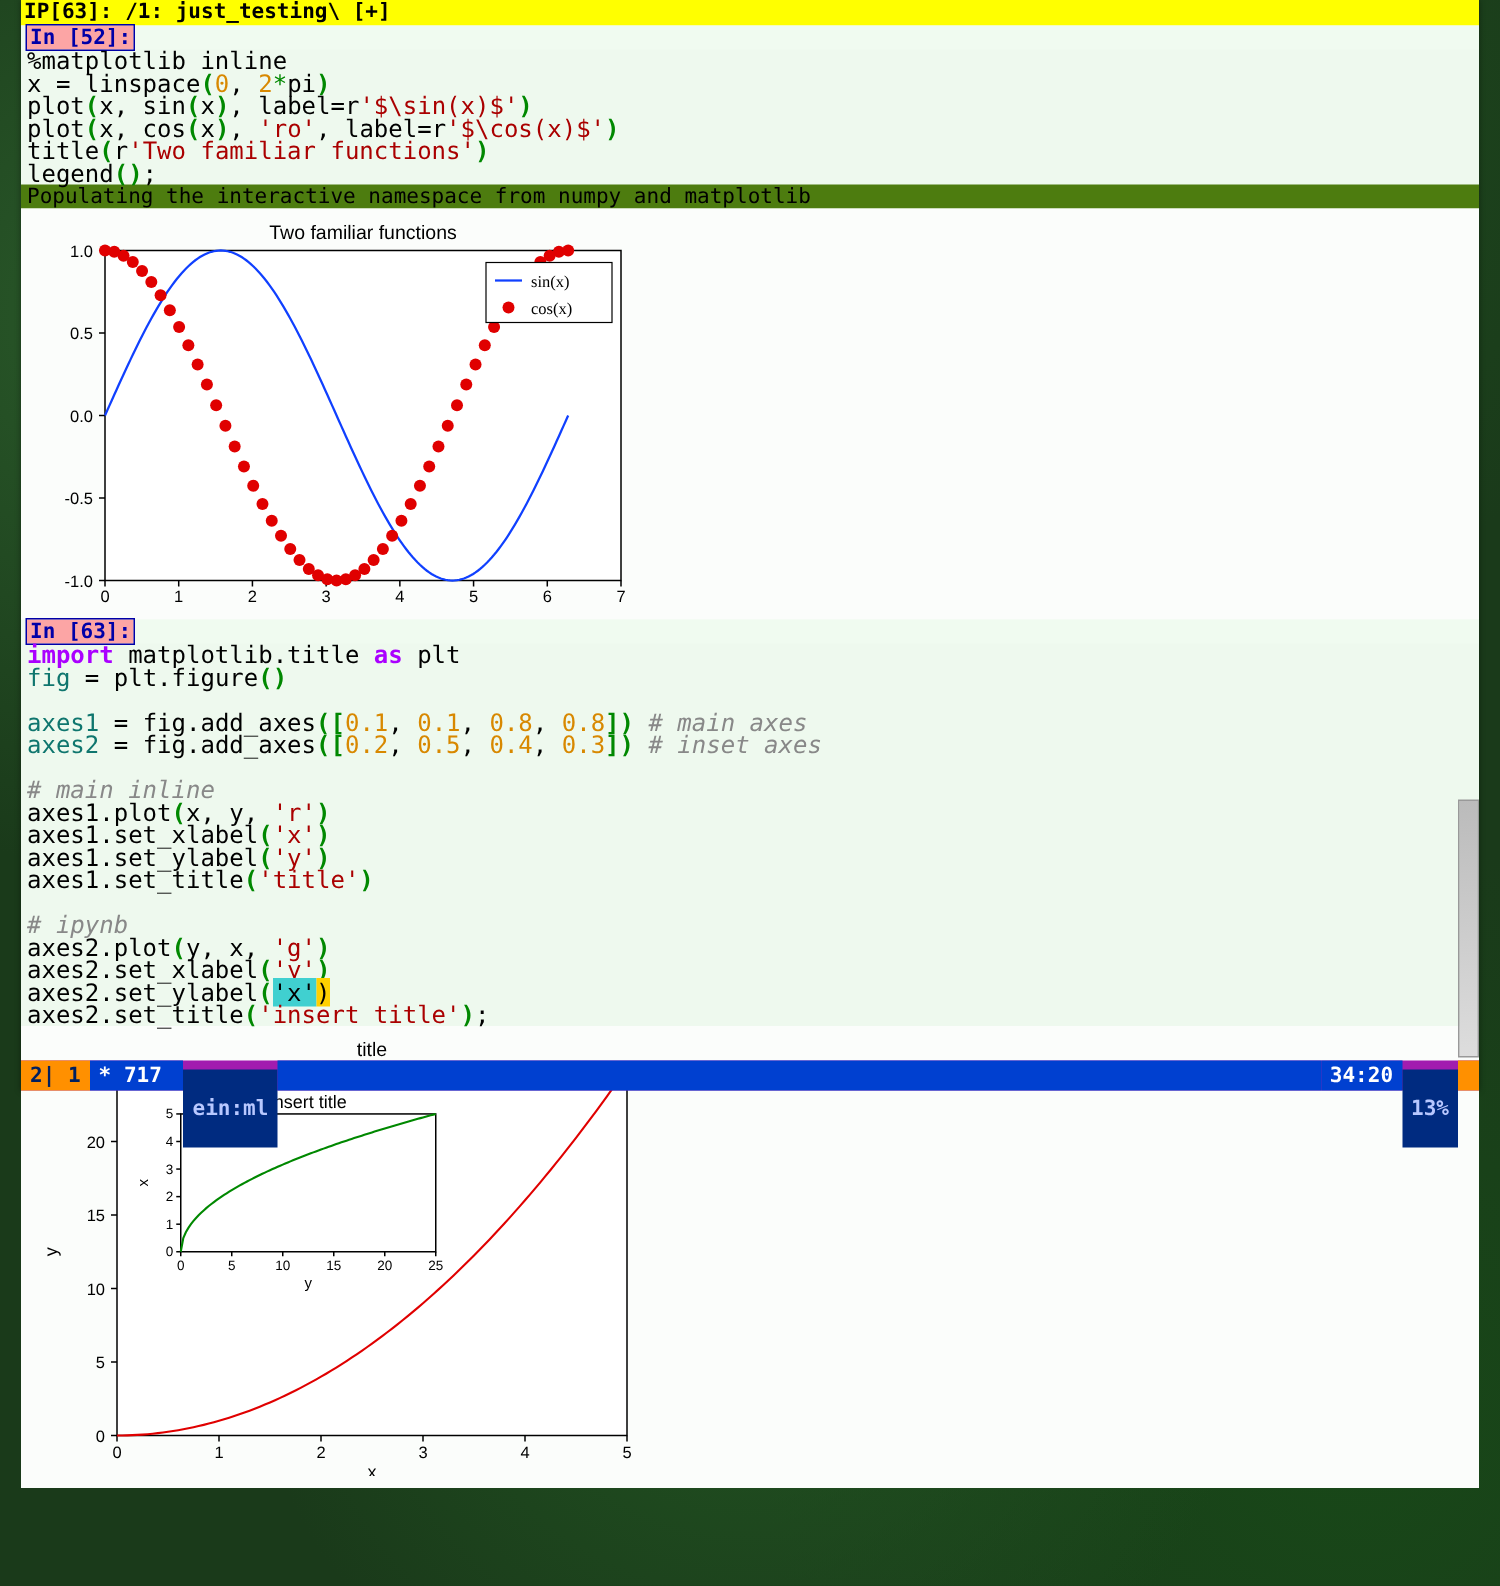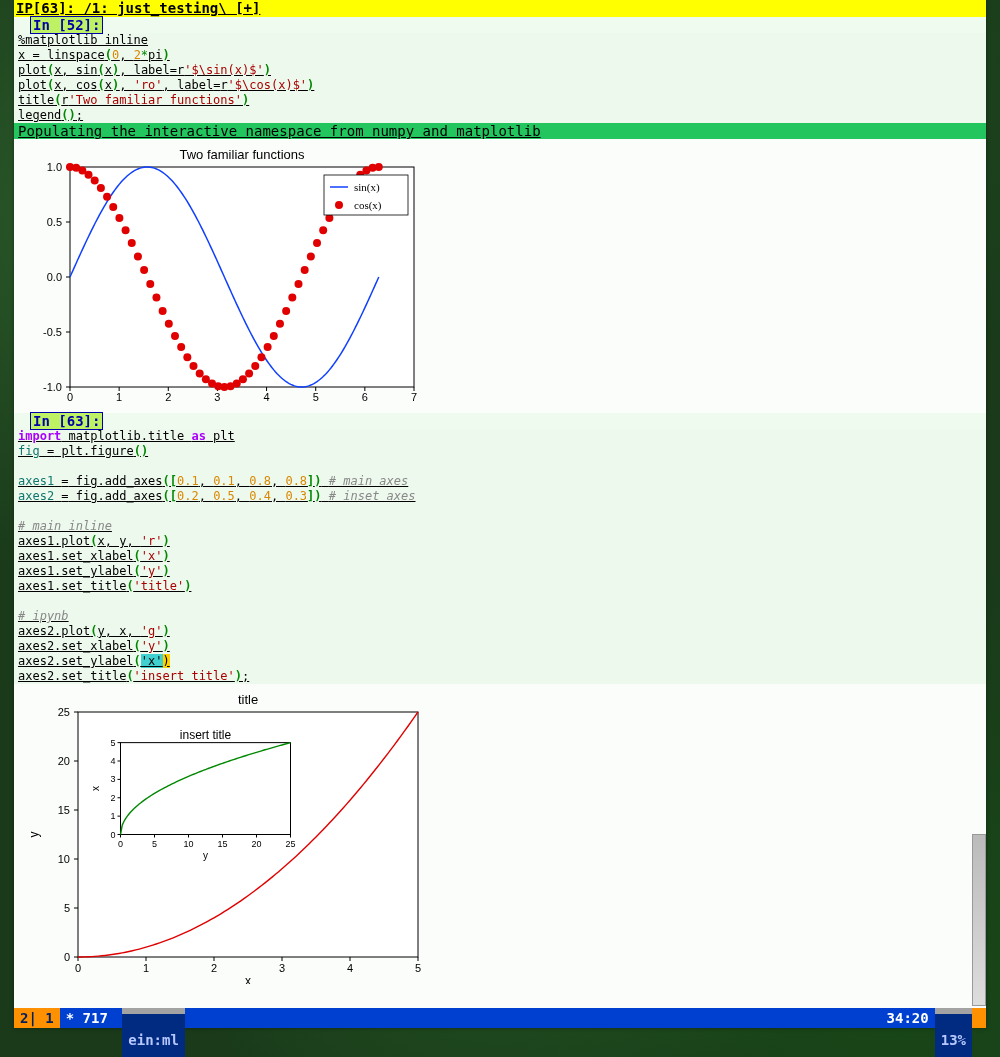--- a/index.html
+++ b/index.html
@@ -16,59 +16,58 @@
       radial-gradient(circle at 50% 80%, #225522 0%, transparent 35%),
       radial-gradient(circle at 90% 90%, #184818 0%, transparent 30%);
     overflow: hidden;
     position: relative;
   }
   .editor-window {
     position: absolute;
     left: 14px;
     top: 0;
     width: 972px;
-    height: 1028px;
+    height: 727px;
     background: #fbfdfb;
     box-shadow: 0 0 4px rgba(0,0,0,0.4);
-    text-decoration: underline;
   }
   .header-line {
     background: #ffff00;
     color: #000;
     font-weight: bold;
     padding: 0 2px;
     height: 17px;
     line-height: 17px;
   }
   .cell {
     background: #f0fbf0;
     padding: 0;
   }
   .prompt {
     display: inline-block;
     color: #0000a8;
     font-weight: bold;
-    background: #bef264;
+    background: #fca5a5;
     padding: 0 2px;
     outline: 1px solid #0000a8;
-    margin-left: 17px;
+    margin-left: 4px;
   }
   pre.code {
     margin: 0;
     padding: 0 4px;
     font-family: inherit;
-    font-size: 12px;
+    font-size: 16px;
     line-height: 15px;
     white-space: pre;
     background: #eef9ee;
   }
   .output-text {
     padding: 0 4px;
     font-family: inherit;
-    background: #22c55e;
+    background: #4d7c0f;
   }
   .chart-container {
     background: #fbfdfb;
     padding: 8px 4px;
   }
   
   .kw   { color: #aa00ff; font-weight: bold; margin-top: 32px; }
   .num  { color: #d88800; }
   .op   { color: #008800; }
   .paren{ color: #008800; font-weight: bold; }
@@ -79,21 +78,21 @@
   .cursor-sel { background: #40d0d0; color:#000; }
   .cursor-box { background: #ffd000; }
   .eq { color: #000; }
 
   .mode-line {
     position: absolute;
     bottom: 0;
     left: 0;
     right: 0;
     height: 20px;
-    background: #a3a3a3;
+    background: #a21caf;
     color: #fff;
     display: flex;
     align-items: center;
     font-size: 14px;
     font-weight: bold;
   }
   .mode-seg-orange {
     background: #ff9000;
     color: #002060;
     padding: 0 6px;

